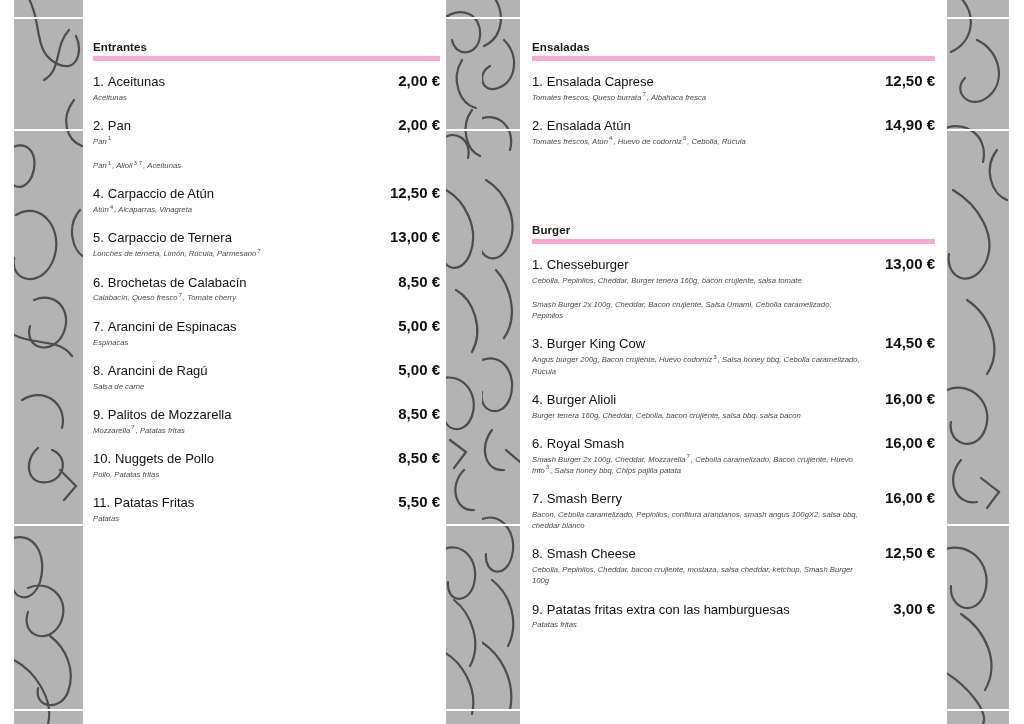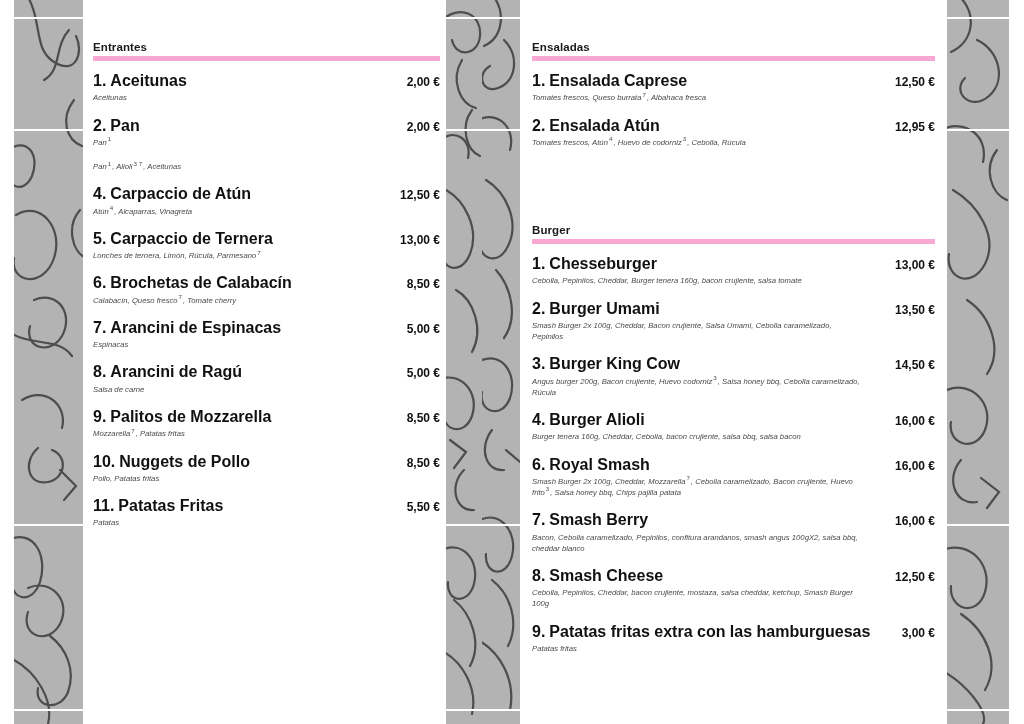--- a/index.html
+++ b/index.html
@@ -74,29 +74,29 @@
   .item { margin-bottom: 13px; }
   .item:last-child { margin-bottom: 0; }
 
   .item-head {
     display: flex;
     align-items: baseline;
     justify-content: space-between;
     gap: 10px;
   }
   .item-title {
-    font-size: 16px;
-    font-weight: bold;
+    font-size: 13px;
+    font-weight: normal;
     color: #111111;
     line-height: 1.15;
     white-space: nowrap;
   }
   .item-num { margin-right: 4px; }
   .item-price {
-    font-size: 12px;
+    font-size: 15px;
     font-weight: bold;
     color: #111111;
     white-space: nowrap;
     flex: 0 0 auto;
   }
   .item-desc {
     margin-top: 2px;
     font-size: 7.7px;
     font-style: italic;
     color: #4a4a4a;
@@ -296,43 +296,39 @@
           <div class="item">
             <div class="item-head">
               <div class="item-title"><span class="item-num">1.</span><span>Ensalada Caprese</span></div>
               <div class="item-price">12,50 €</div>
             </div>
             <div class="item-desc"><span>Tomates frescos, Queso burrata</span><sup>7</sup><span>, Albahaca fresca</span></div>
           </div>
           <div class="item">
             <div class="item-head">
               <div class="item-title"><span class="item-num">2.</span><span>Ensalada Atún</span></div>
-              <div class="item-price">12,95 €</div>
+              <div class="item-price">14,90 €</div>
             </div>
             <div class="item-desc"><span>Tomates frescos, Atún</span><sup>4</sup><span>, Huevo de codorniz</span><sup>3</sup><span>, Cebolla, Rúcula</span></div>
           </div>
         </div>
     </div>
   </div>
   <div class="page-inner" id="sec-burger">
     <div class="section">
       <div class="section-header">Burger</div>
       <div class="items">
           <div class="item">
             <div class="item-head">
               <div class="item-title"><span class="item-num">1.</span><span>Chesseburger</span></div>
               <div class="item-price">13,00 €</div>
             </div>
             <div class="item-desc"><span>Cebolla, Pepinilos, Cheddar, Burger tenera 160g, bacon crujiente, salsa tomate</span></div>
           </div>
           <div class="item">
-            <div class="item-head">
-              <div class="item-title"><span class="item-num">2.</span><span>Burger Umami</span></div>
-              <div class="item-price">13,50 €</div>
-            </div>
             <div class="item-desc"><span>Smash Burger 2x 100g, Cheddar, Bacon crujiente, Salsa Umami, Cebolla caramelizado, Pepinilos</span></div>
           </div>
           <div class="item">
             <div class="item-head">
               <div class="item-title"><span class="item-num">3.</span><span>Burger King Cow</span></div>
               <div class="item-price">14,50 €</div>
             </div>
             <div class="item-desc"><span>Angus burger 200g, Bacon crujiente, Huevo codorniz</span><sup>3</sup><span>, Salsa honey bbq, Cebolla caramelizado, Rúcula</span></div>
           </div>
           <div class="item">

